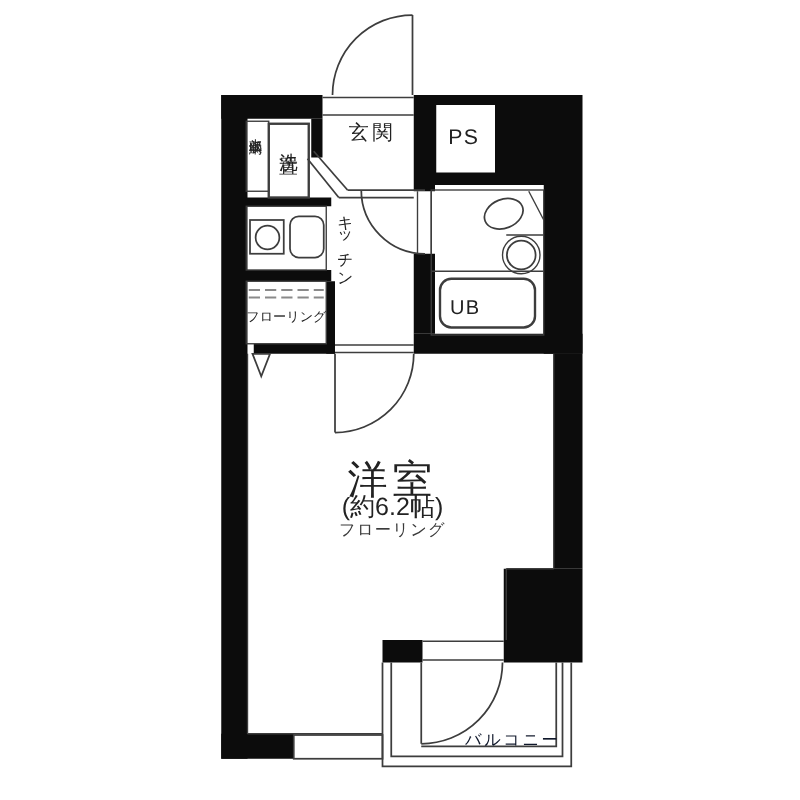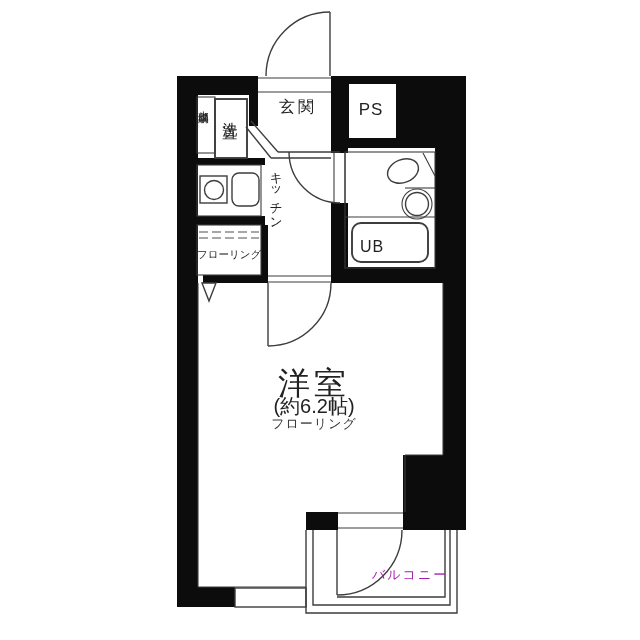--- a/index.html
+++ b/index.html
@@ -133,14 +133,14 @@
   <div class="label vtext" style="left:269px;top:163px;font-size:12.5px;letter-spacing:1px;">キッチン</div>
 
   <div class="label" style="left:360px;top:193px;font-size:16px;letter-spacing:1px;margin-top:46px;">UB</div>
 
   <div class="label ctr" style="left:197px;top:249px;width:64px;font-size:10.5px;">フローリング</div>
 
   <div class="label ctr" style="left:254px;top:367px;width:120px;font-size:32px;letter-spacing:4px;">洋室</div>
   <div class="label ctr" style="left:254px;top:396px;width:120px;font-size:20px;">(約6.2帖)</div>
   <div class="label ctr" style="left:254px;top:417px;width:120px;font-size:13px;color:#3a3a3a;letter-spacing:1px;">フローリング</div>
 
-  <div class="label" style="left:372px;top:568px;font-size:13px;letter-spacing:2px;color:#a21caf;">バルコニー</div>
+  <div class="label" style="left:372px;top:585px;font-size:13px;letter-spacing:2px;color:#0f172a;">バルコニー</div>
 </div>
 
 </body></html>

